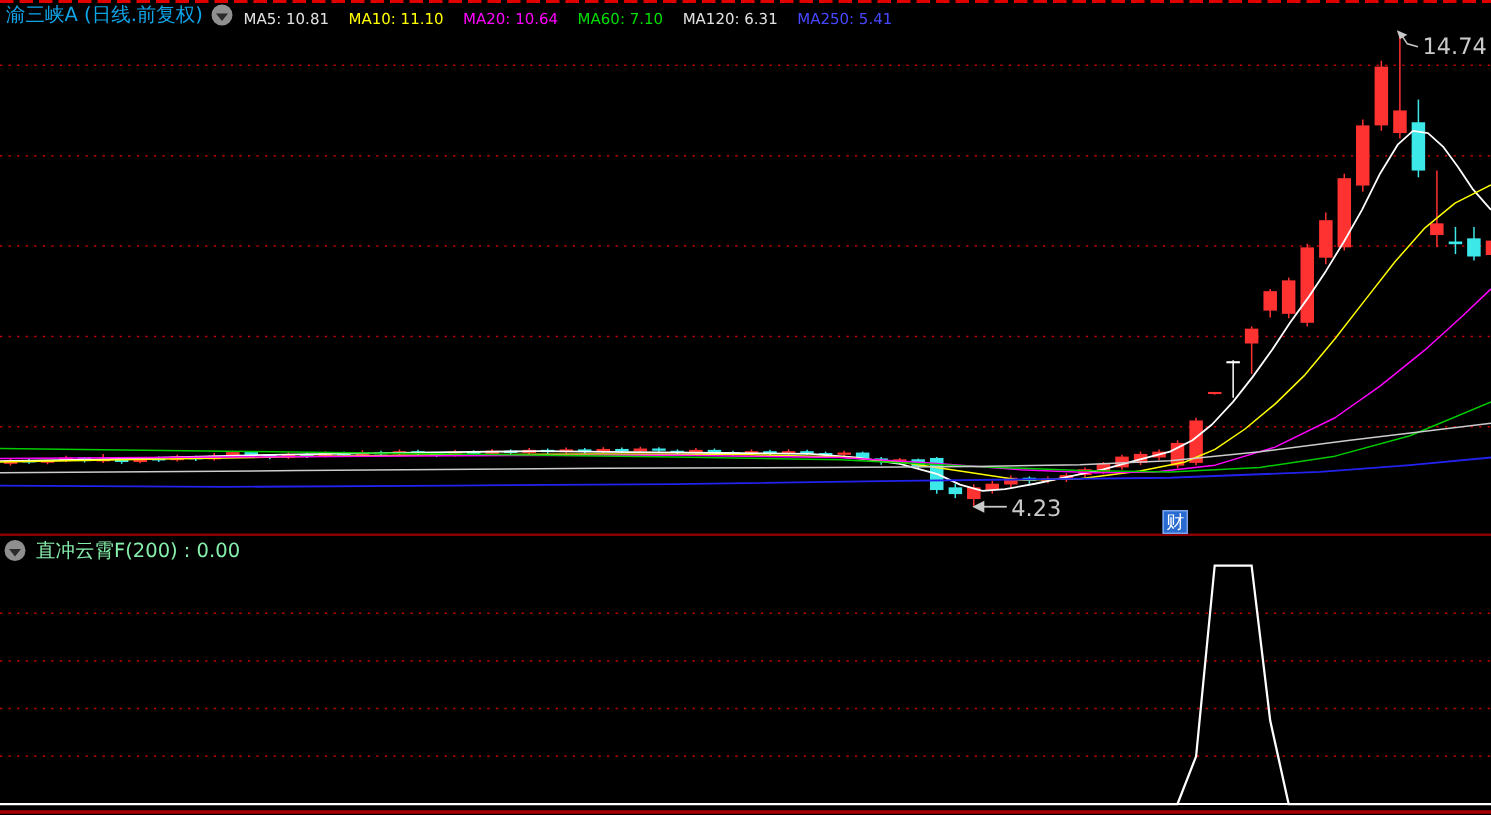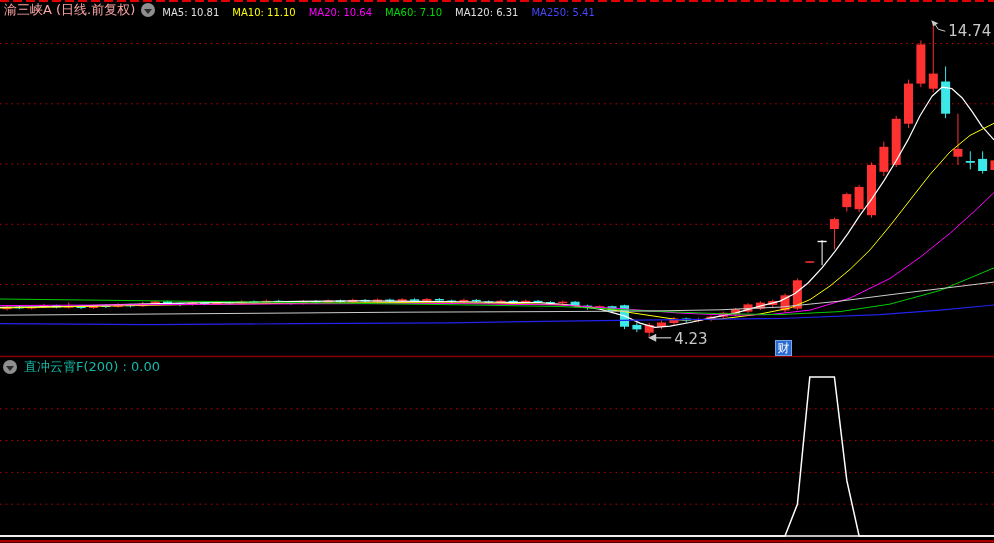--- a/index.html
+++ b/index.html
@@ -1,27 +1,27 @@
 <!DOCTYPE html>
 <html><head>
 <meta charset="utf-8">
 <style>
   html,body{margin:0;padding:0;background:#000;}
   #screen{position:relative;width:994px;height:543px;background:#000;overflow:hidden;
           font-family:"DejaVu Sans","Liberation Sans",sans-serif;}
   #chart-svg{position:absolute;left:0;top:0;}
   .hdr{position:absolute;left:4px;top:2px;height:16px;display:flex;align-items:center;white-space:nowrap;}
-  .hdr .title{color:#fca5a5;font-size:13px;margin-right:6px;}
+  .hdr .title{color:#0ea5e9;font-size:13px;margin-right:6px;}
   .circ-icon{width:14px;height:14px;border-radius:50%;background:#8f8f8f;display:inline-flex;
              align-items:center;justify-content:center;margin-right:7px;flex:0 0 auto;}
   .circ-icon i{display:block;width:0;height:0;border-left:4px solid transparent;
                border-right:4px solid transparent;border-top:5px solid #2a2a2a;margin-top:2px;}
   .ma-item{font-size:10px;margin-right:13px;}
   .subhdr{position:absolute;left:3px;top:359px;height:16px;display:flex;align-items:center;}
-  .subhdr .sublabel{color:#14b8a6;font-size:13px;}
+  .subhdr .sublabel{color:#86efac;font-size:13px;}
   #cai-badge{position:absolute;left:775px;top:340px;width:17px;height:16px;background:#2a6bd2;
              border:1px solid #79a5ea;box-sizing:border-box;color:#fff;font-size:12px;
              line-height:14px;text-align:center;}
   svg text.anno{fill:#c9c9c9;font-size:15px;font-family:"DejaVu Sans","Liberation Sans",sans-serif;}
 </style>
 </head>
 <body>
 
 <div id="screen">
 

